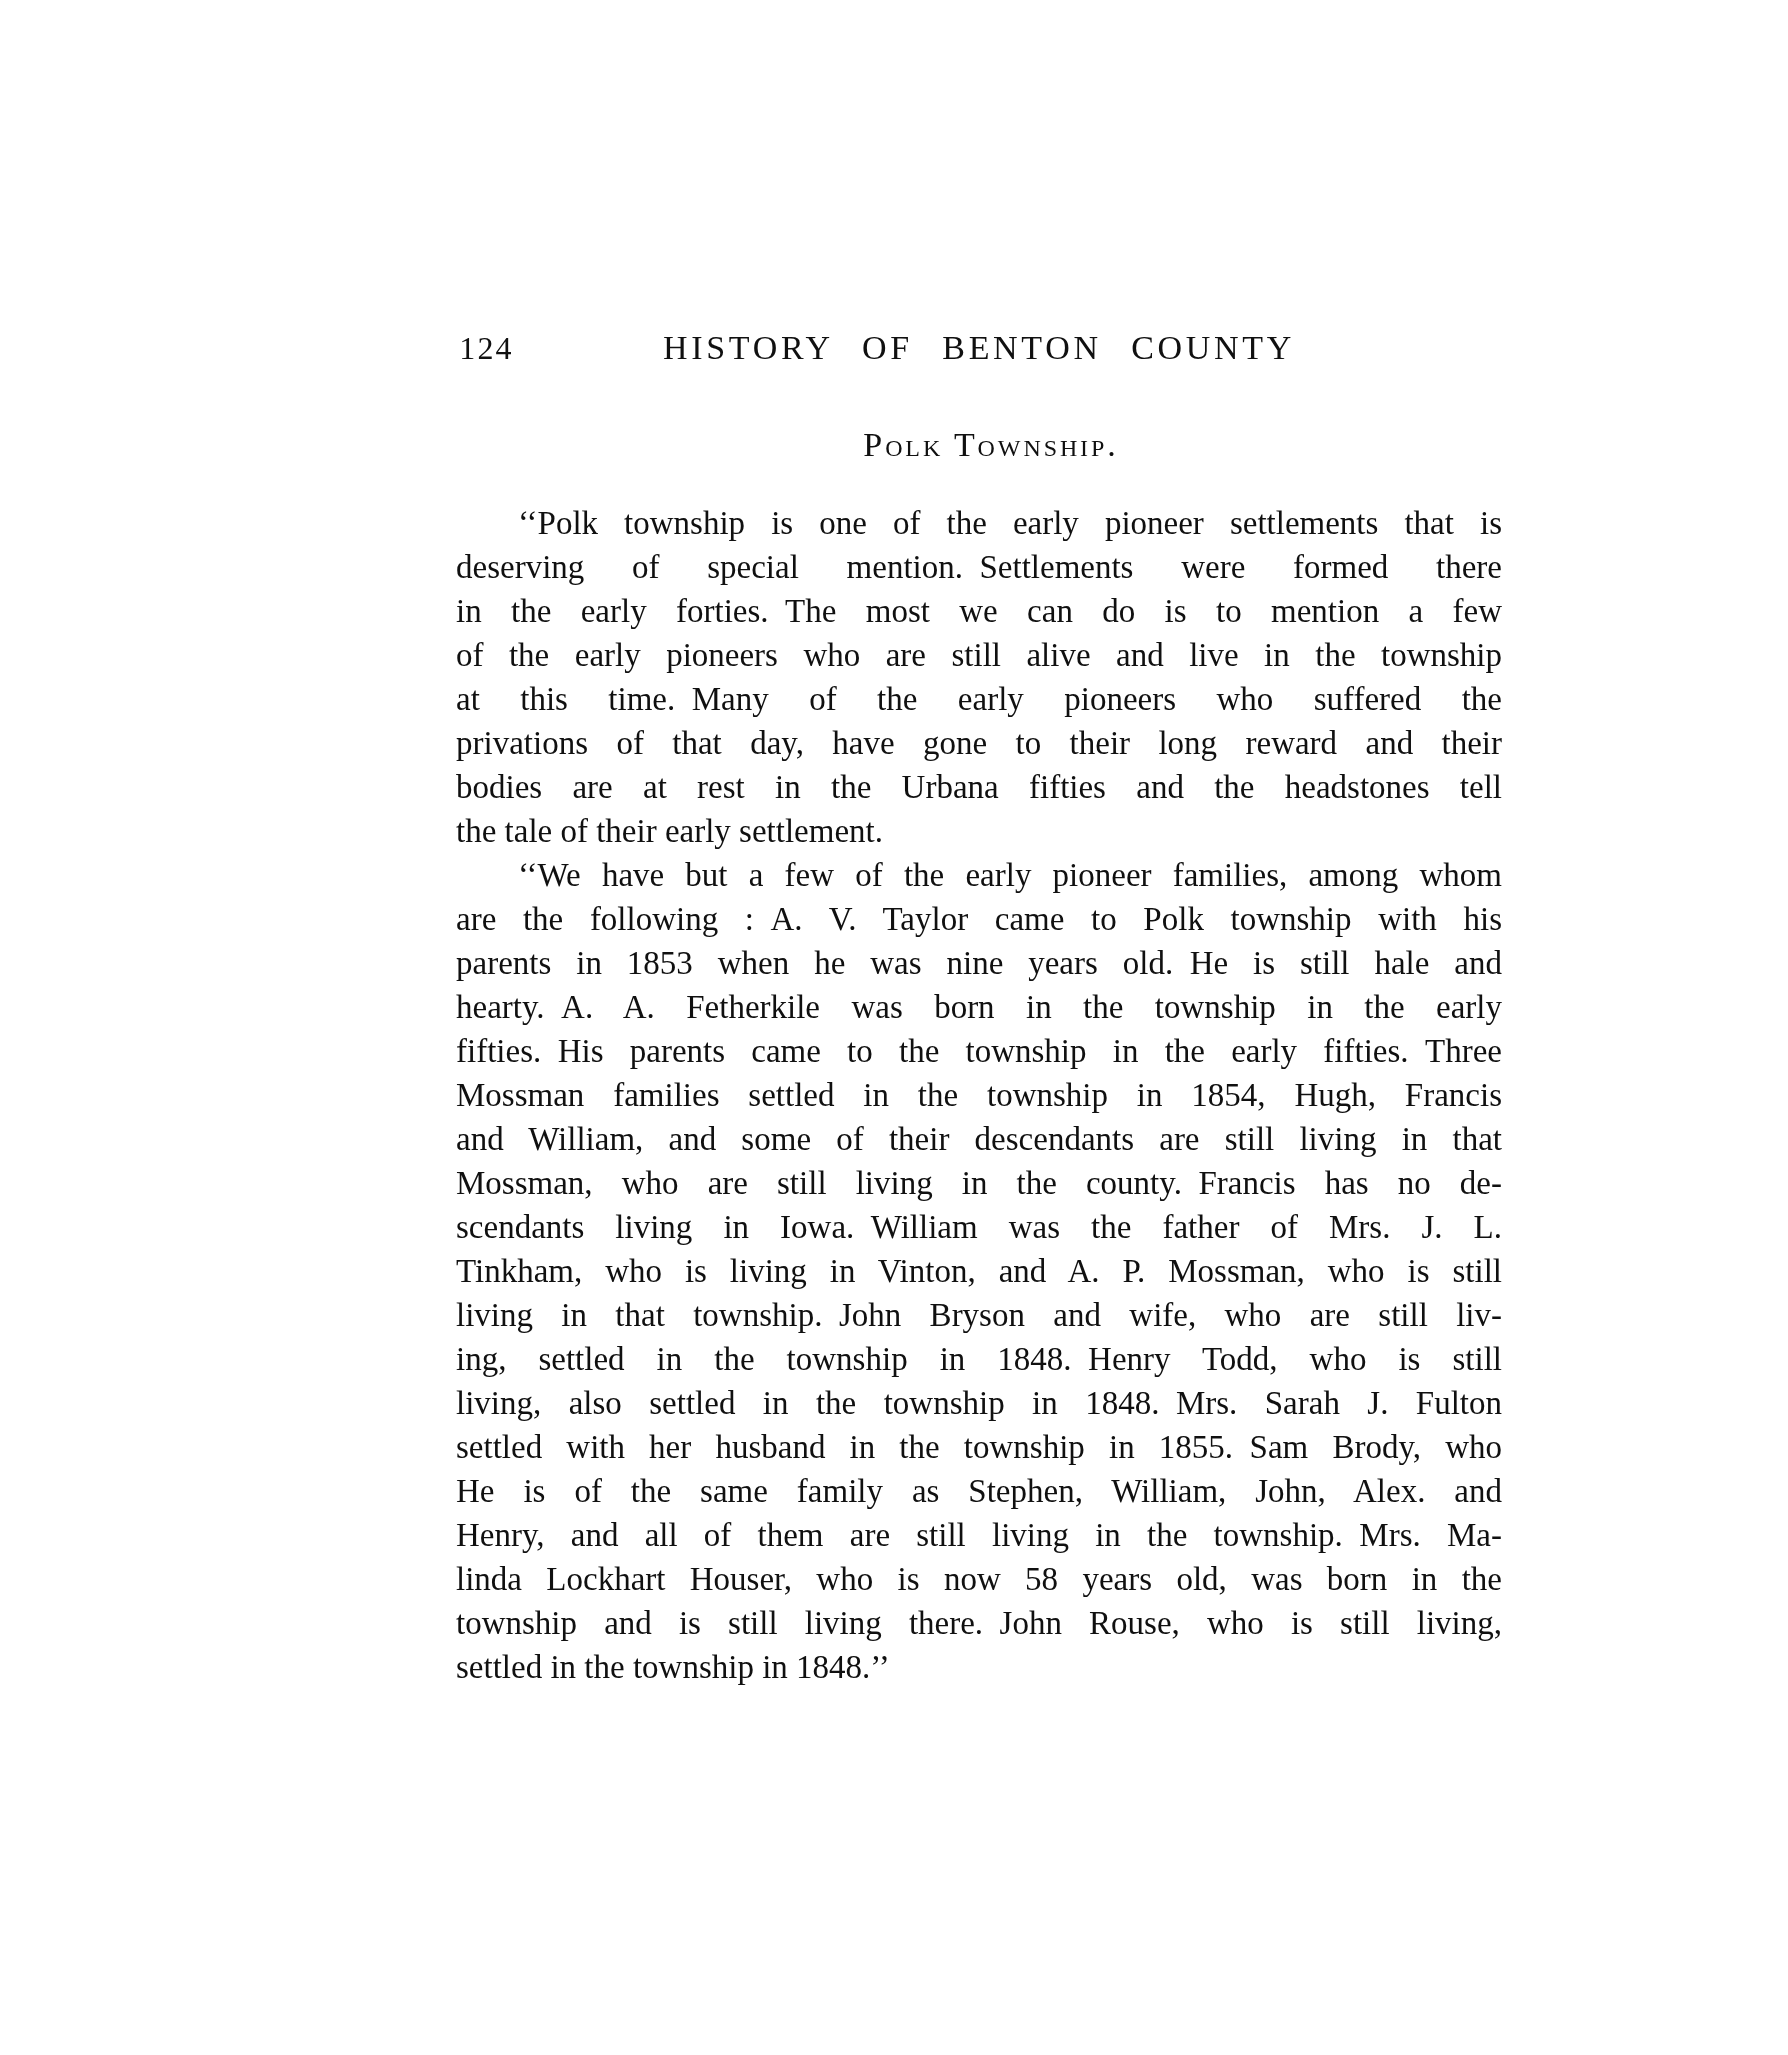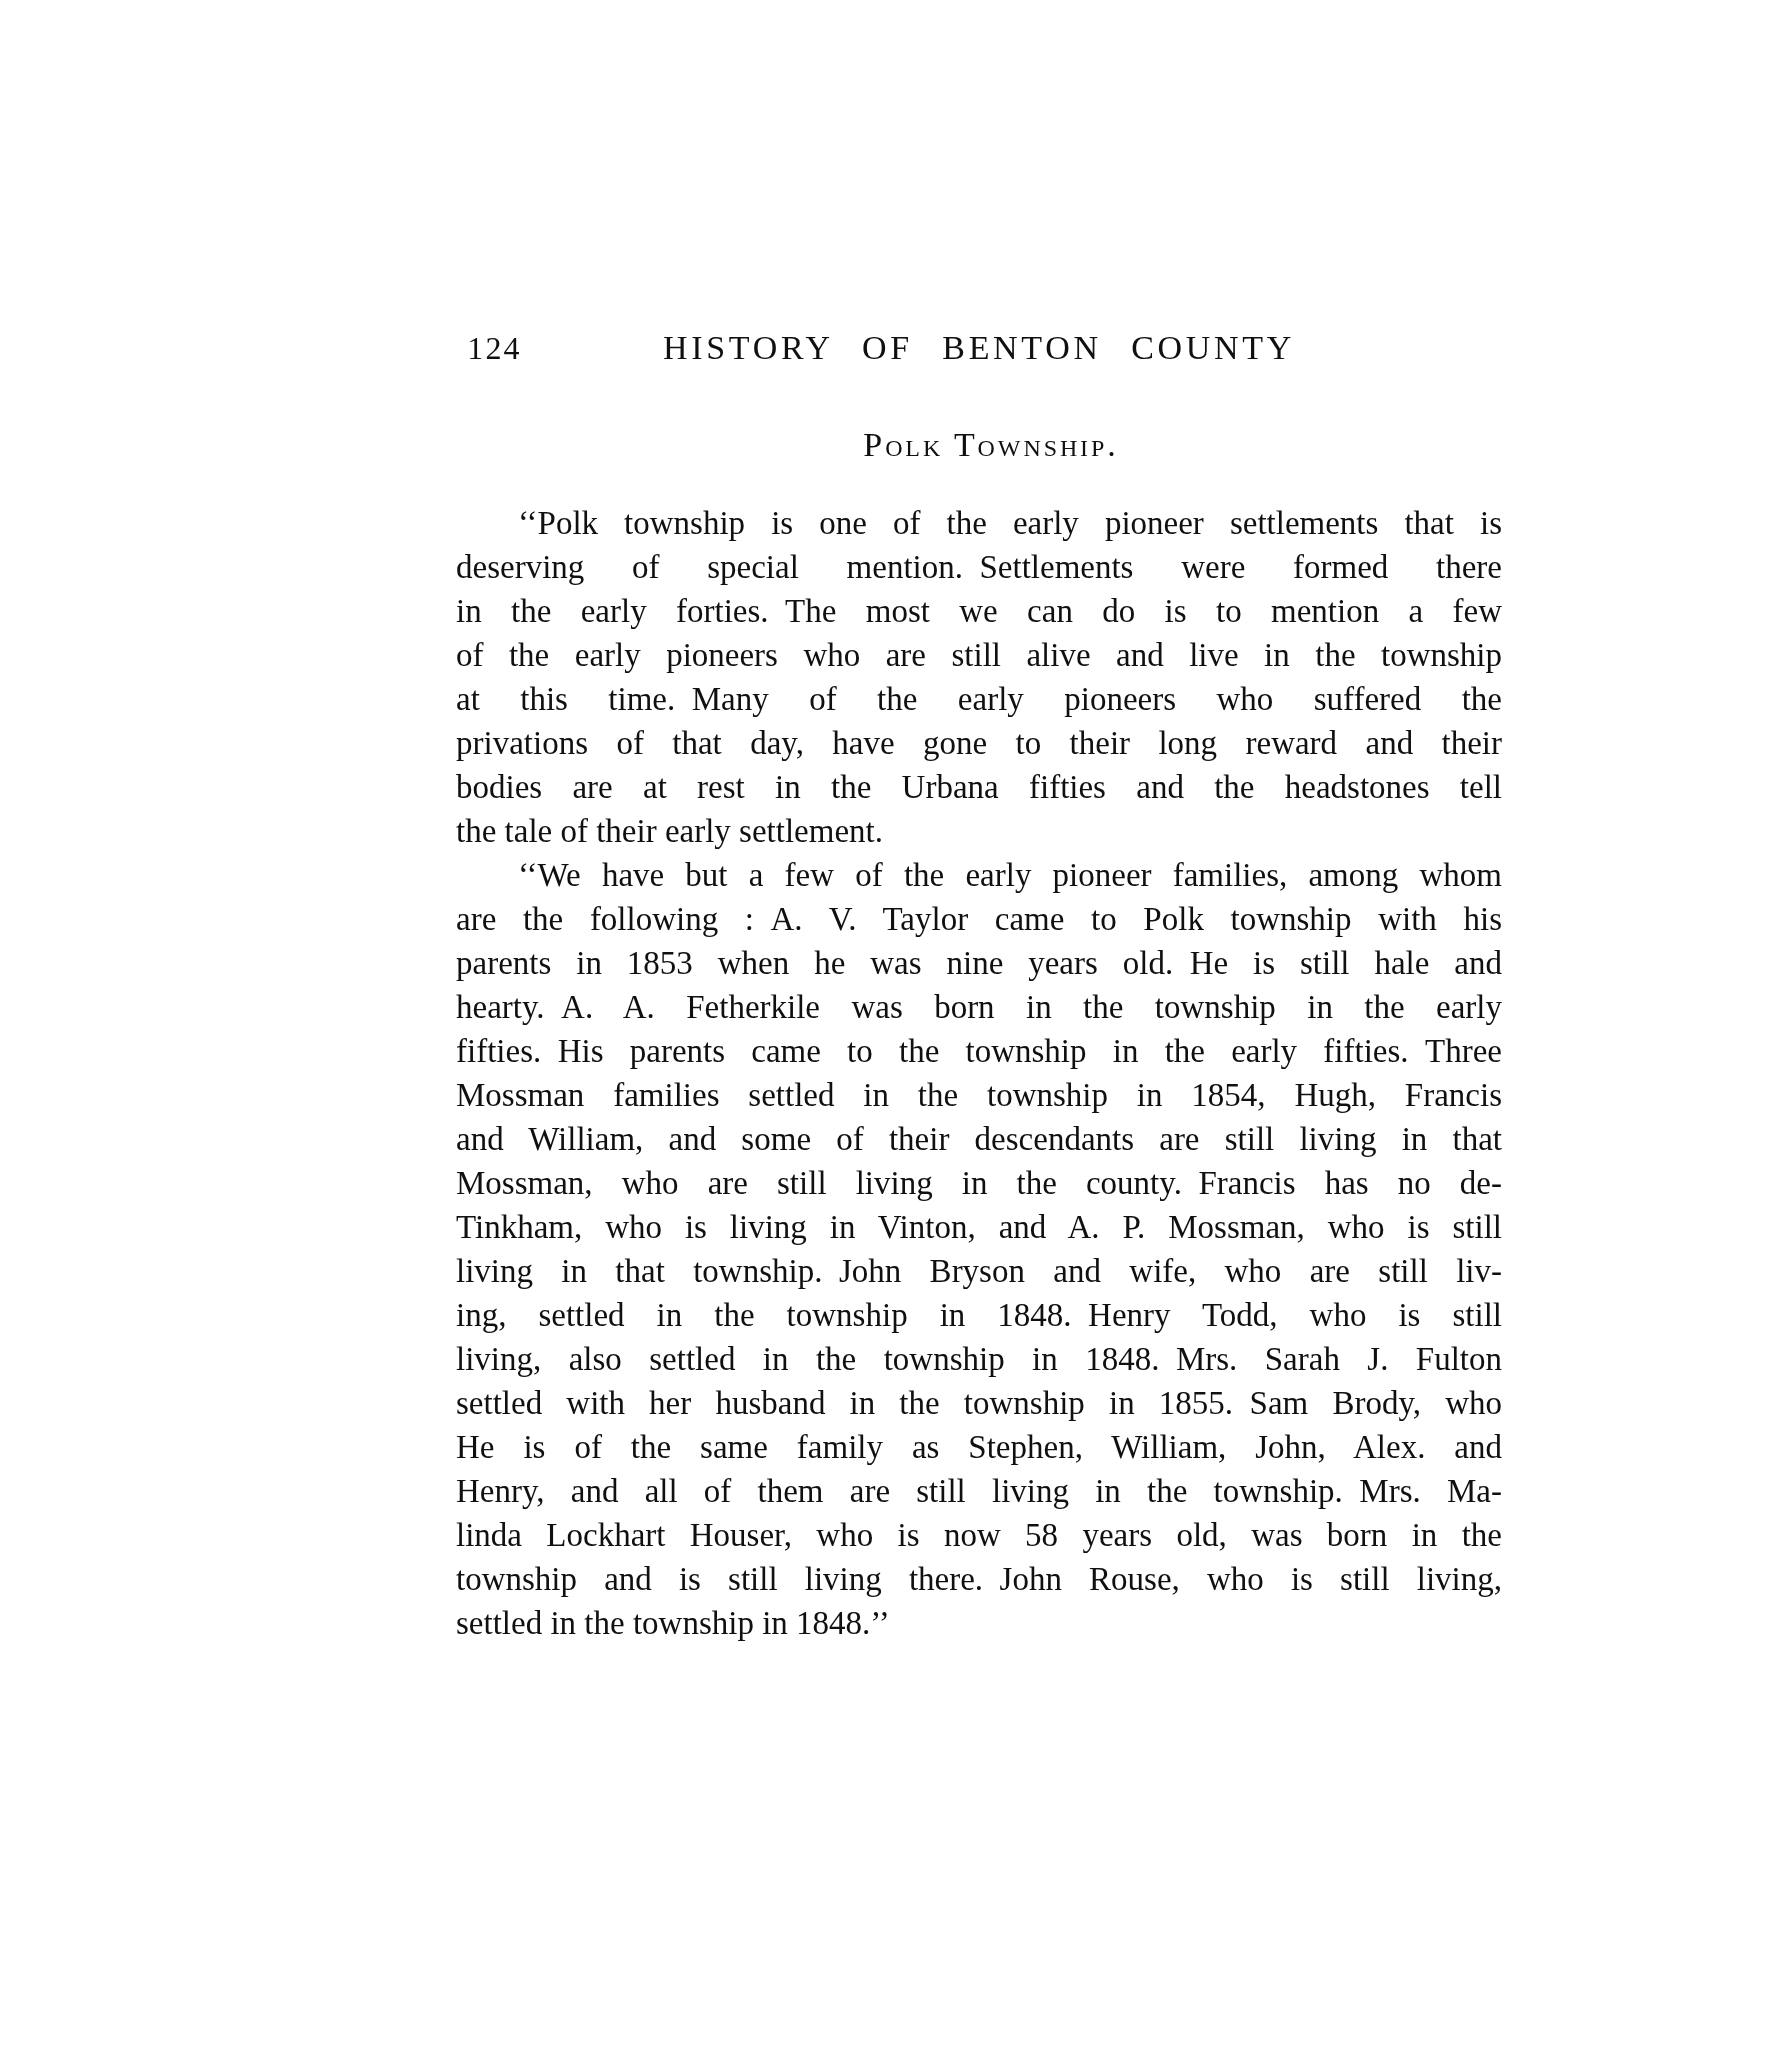--- a/index.html
+++ b/index.html
@@ -23,21 +23,20 @@
     width: 1046px;
     height: 46px;
   }
   .page-number {
     position: absolute;
     left: 3.3px;
     top: 3.3px;
     font-size: 32px;
     letter-spacing: 2.1px;
     line-height: 1;
-    margin-left: 8px;
   }
   .running-title {
     position: absolute;
     left: 0;
     right: 0;
     top: 0;
     text-align: center;
     font-size: 34px;
     line-height: 1.1;
     letter-spacing: 3.7px;
@@ -99,20 +98,21 @@
       <div class="line">bodies are at rest in the Urbana fifties and the headstones tell</div>
       <div class="line end">the tale of their early settlement.</div>
       <div class="line first">‘‘We have but a few of the early pioneer families, among whom</div>
       <div class="line">are the following : A. V. Taylor came to Polk township with his</div>
       <div class="line">parents in 1853 when he was nine years old. He is still hale and</div>
       <div class="line">hearty. A. A. Fetherkile was born in the township in the early</div>
       <div class="line">fifties. His parents came to the township in the early fifties. Three</div>
       <div class="line">Mossman families settled in the township in 1854, Hugh, Francis</div>
       <div class="line">and William, and some of their descendants are still living in that</div>
       <div class="line">Mossman, who are still living in the county. Francis has no de-</div>
+      <div class="line">scendants living in Iowa. William was the father of Mrs. J. L.</div>
       <div class="line">Tinkham, who is living in Vinton, and A. P. Mossman, who is still</div>
       <div class="line">living in that township. John Bryson and wife, who are still liv-</div>
       <div class="line">ing, settled in the township in 1848. Henry Todd, who is still</div>
       <div class="line">living, also settled in the township in 1848. Mrs. Sarah J. Fulton</div>
       <div class="line">settled with her husband in the township in 1855. Sam Brody, who</div>
       <div class="line">He is of the same family as Stephen, William, John, Alex. and</div>
       <div class="line">Henry, and all of them are still living in the township. Mrs. Ma-</div>
       <div class="line">linda Lockhart Houser, who is now 58 years old, was born in the</div>
       <div class="line">township and is still living there. John Rouse, who is still living,</div>
       <div class="line end">settled in the township in 1848.’’</div>

